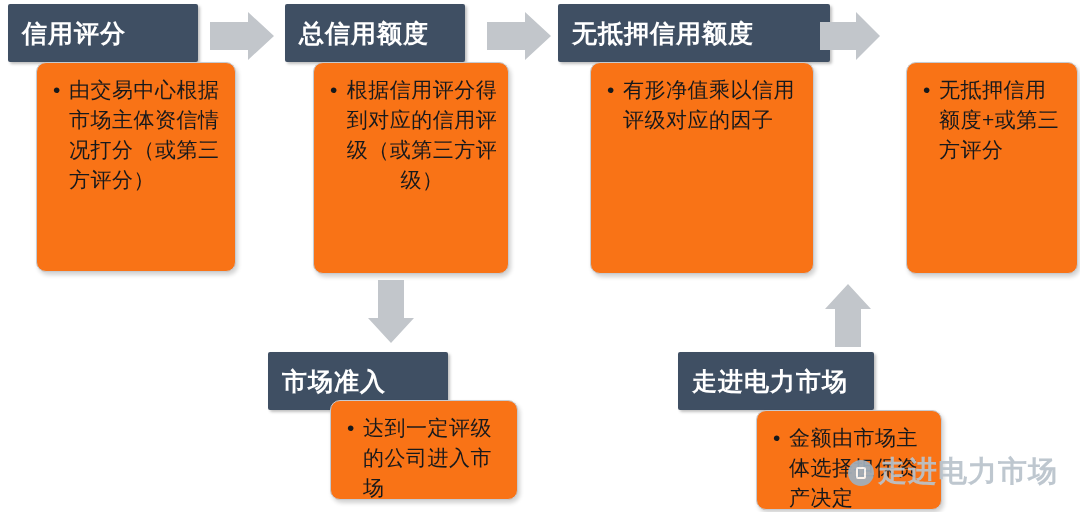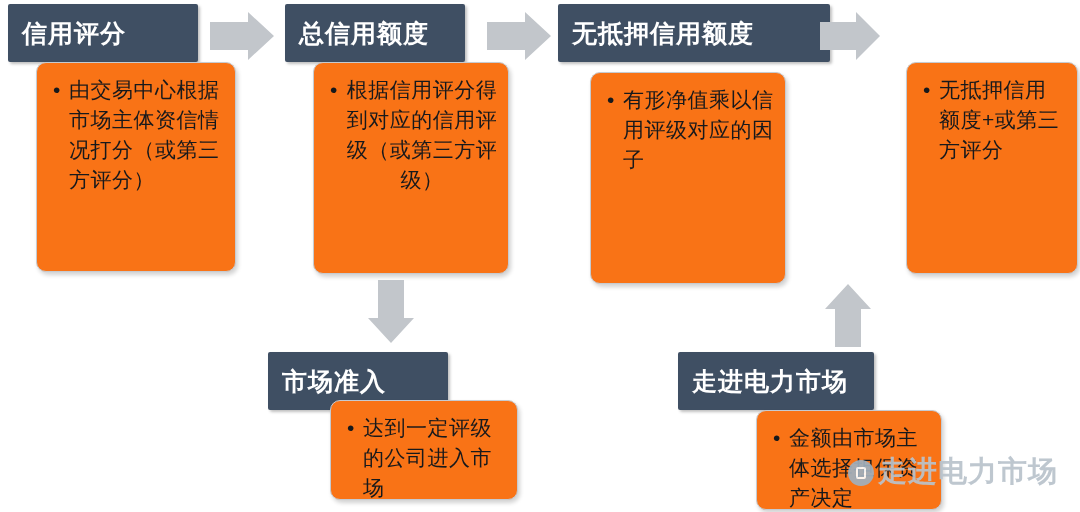--- a/index.html
+++ b/index.html
@@ -135,21 +135,21 @@
   </div>
 
   <div class="arrow" style="left:485px; top:10px;">
     <svg width="70" height="52" viewBox="0 0 70 52">
       <polygon points="2,12 40,12 40,2 66,26 40,50 40,40 2,40" fill="#c2c6cb"></polygon>
     </svg>
   </div>
 
   <div class="node" style="left:558px; top:4px; width:258px; height:270px;">
     <div class="node-header" style="left:0; top:0; width:272px; height:58px;font-family:Liberation Serif, serif;">无抵押信用额度</div>
-    <div class="node-body" style="left:32px; top:68px; width:196px; height:212px;">
+    <div class="node-body" style="left:32px; top:58px; width:224px; height:212px;">
       <ul>
         <li>有形净值乘以信用评级对应的因子</li>
       </ul>
     </div>
   </div>
 
   <div class="arrow" style="left:818px; top:10px;">
     <svg width="66" height="52" viewBox="0 0 66 52">
       <polygon points="2,12 38,12 38,2 62,26 38,50 38,40 2,40" fill="#c2c6cb"></polygon>
     </svg>

